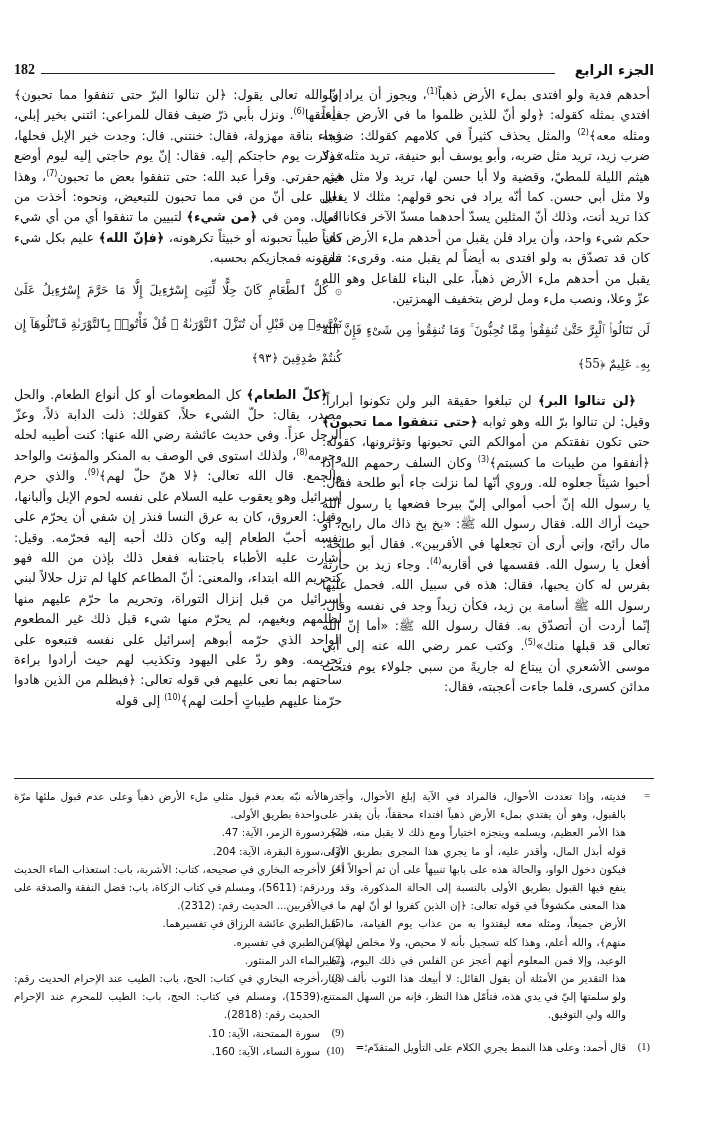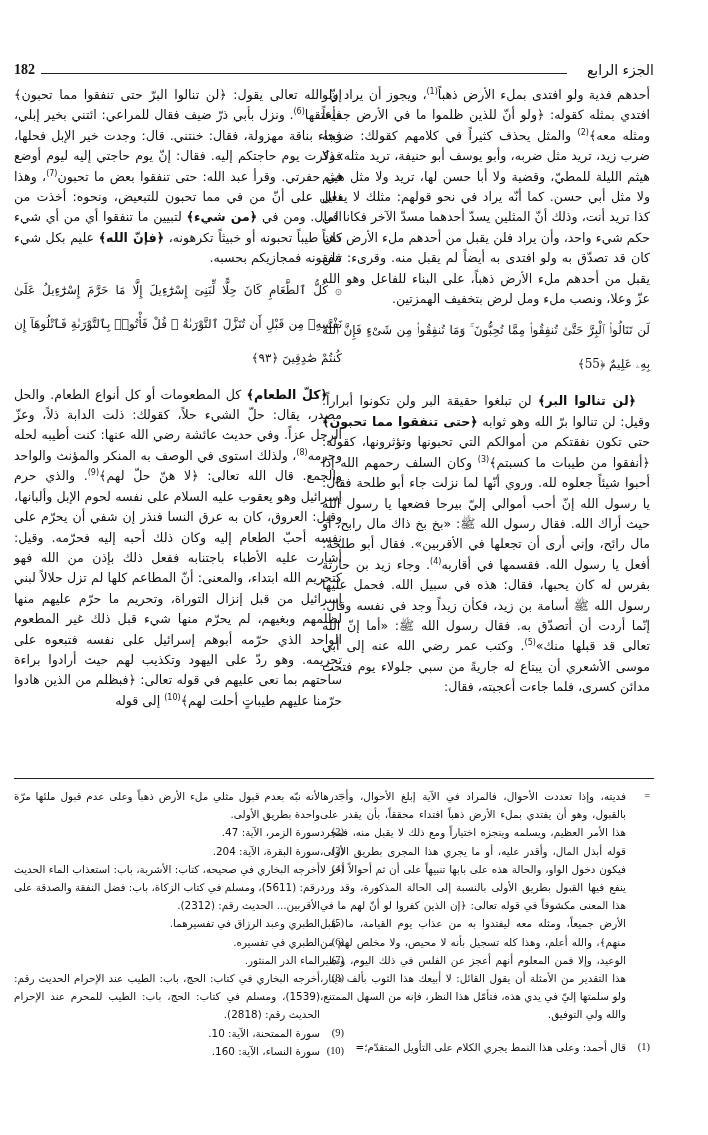--- a/index.html
+++ b/index.html
@@ -7,21 +7,21 @@
       width: 708px; height: 1135px; position: relative; overflow: hidden;
       font-family: "DejaVu Sans", sans-serif; color: #111;
     }
     .page { position: absolute; left: 0; top: 0; width: 668px; height: 1135px; }
     .header {
       position: absolute; top: 56px; left: 14px; right: 14px; height: 22px;
       display: flex; align-items: flex-end; direction: ltr;
     }
     .pnum { font-family: "Liberation Serif", serif; font-weight: bold; font-size: 14px; margin-right: 6px; }
     .hline { flex: 1; border-bottom: 1.5px solid #222; margin-bottom: 4px; }
-    .htitle { font-weight: normal; font-size: 14px; direction: rtl; margin-left: 20px; }
+    .htitle { font-weight: bold; font-size: 14px; direction: rtl; margin-left: 20px; }
 
     .col {
       position: absolute; top: 85px; direction: rtl; text-align: justify;
       font-size: 12.6px; line-height: 20.4px;
     }
     .col-right { right: 18px; width: 328px; margin-left: 31px; }
     .col-left { left: 14px; width: 328px; }
     .col p { margin: 0; }
     .indent { text-indent: 14px; }
     .quran {
@@ -102,21 +102,21 @@
     <p class="item">
         <span class="mk">(3)</span>
         <span class="tx">سورة البقرة، الآية: 204.</span>
       </p>
     <p class="item">
         <span class="mk">(4)</span>
         <span class="tx">أخرجه البخاري في صحيحه، كتاب: الأشربة، باب: استعذاب الماء الحديث رقم: (5611)، ومسلم في كتاب الزكاة، باب: فضل النفقة والصدقة على الأقربين... الحديث رقم: (2312).</span>
       </p>
     <p class="item">
         <span class="mk">(5)</span>
-        <span class="tx">الطبري وعبد الرزاق في تفسيرهما.</span>
+        <span class="tx">الطبري عائشة الرزاق في تفسيرهما.</span>
       </p>
     <p class="item">
         <span class="mk">(6)</span>
         <span class="tx">الطبري في تفسيره.</span>
       </p>
     <p class="item">
         <span class="mk">(7)</span>
         <span class="tx">الماء الدر المنثور.</span>
       </p>
     <p class="item">

